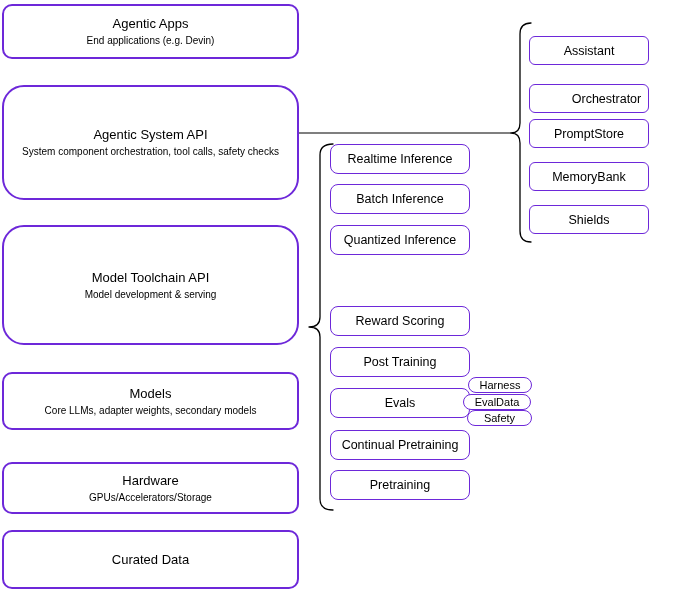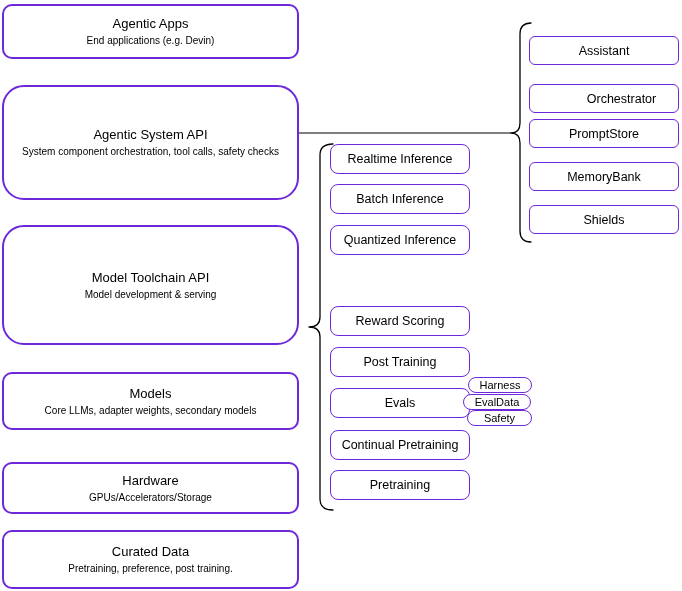--- a/index.html
+++ b/index.html
@@ -17,21 +17,21 @@
   }
   .lbox.big { border-radius:22px; }
   .lbox .title { font-size:13px; line-height:15px; }
   .lbox .subtitle { font-size:10px; line-height:12px; margin-top:4px; }
   .mbox {
     left:330px; width:140px; height:30px; border-width:1.3px; border-radius:8px;
     display:flex; align-items:center; justify-content:center;
     font-size:12.5px; white-space:nowrap;
   }
   .rbox {
-    left:529px; width:150px; height:29px; border-width:1.3px; border-radius:6px;
+    left:529px; width:120px; height:29px; border-width:1.3px; border-radius:6px;
     display:flex; align-items:center; justify-content:center;
     font-size:12.5px; white-space:nowrap;
   }
   .pill {
     border-width:1.2px; border-radius:9px; height:16px; z-index:3;
     display:flex; align-items:center; justify-content:center;
     font-size:11px; white-space:nowrap;
   }
 </style>
 </head>
@@ -65,21 +65,20 @@
     <div class="subtitle">Core LLMs, adapter weights, secondary models</div>
   </div>
 
   <div class="node lbox" style="top:462px; height:52px;">
     <div class="title">Hardware</div>
     <div class="subtitle">GPUs/Accelerators/Storage</div>
   </div>
 
   <div class="node lbox" style="top:530px; height:59px;">
     <div class="title">Curated Data</div>
-    <div class="subtitle">Pretraining, preference, post training.</div>
   </div>
 
   <div class="node mbox" style="top:144px;">Realtime Inference</div>
   <div class="node mbox" style="top:184px;">Batch Inference</div>
   <div class="node mbox" style="top:225px;">Quantized Inference</div>
   <div class="node mbox" style="top:306px;">Reward Scoring</div>
   <div class="node mbox" style="top:347px;">Post Training</div>
   <div class="node mbox" style="top:388px;">Evals</div>
   <div class="node mbox" style="top:470px;">Pretraining</div>
   <div class="node mbox" style="top:430px;">Continual Pretraining</div>

